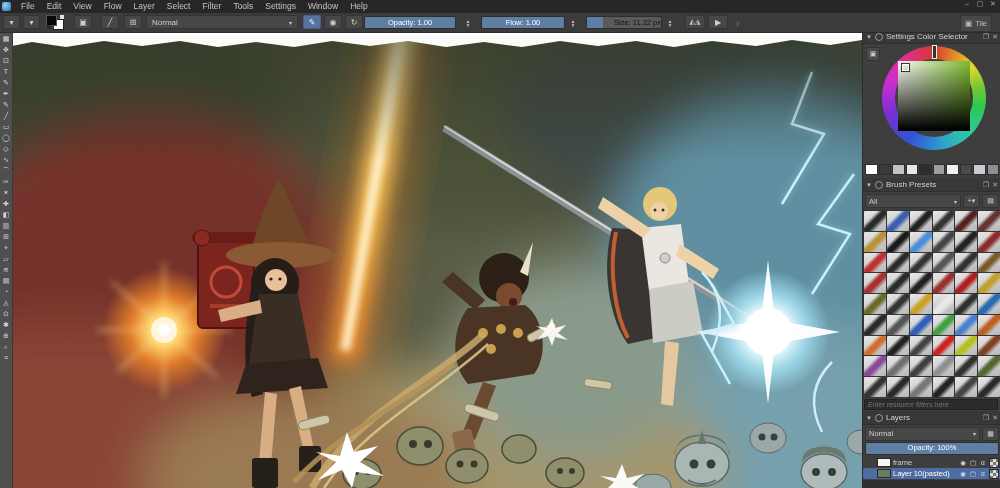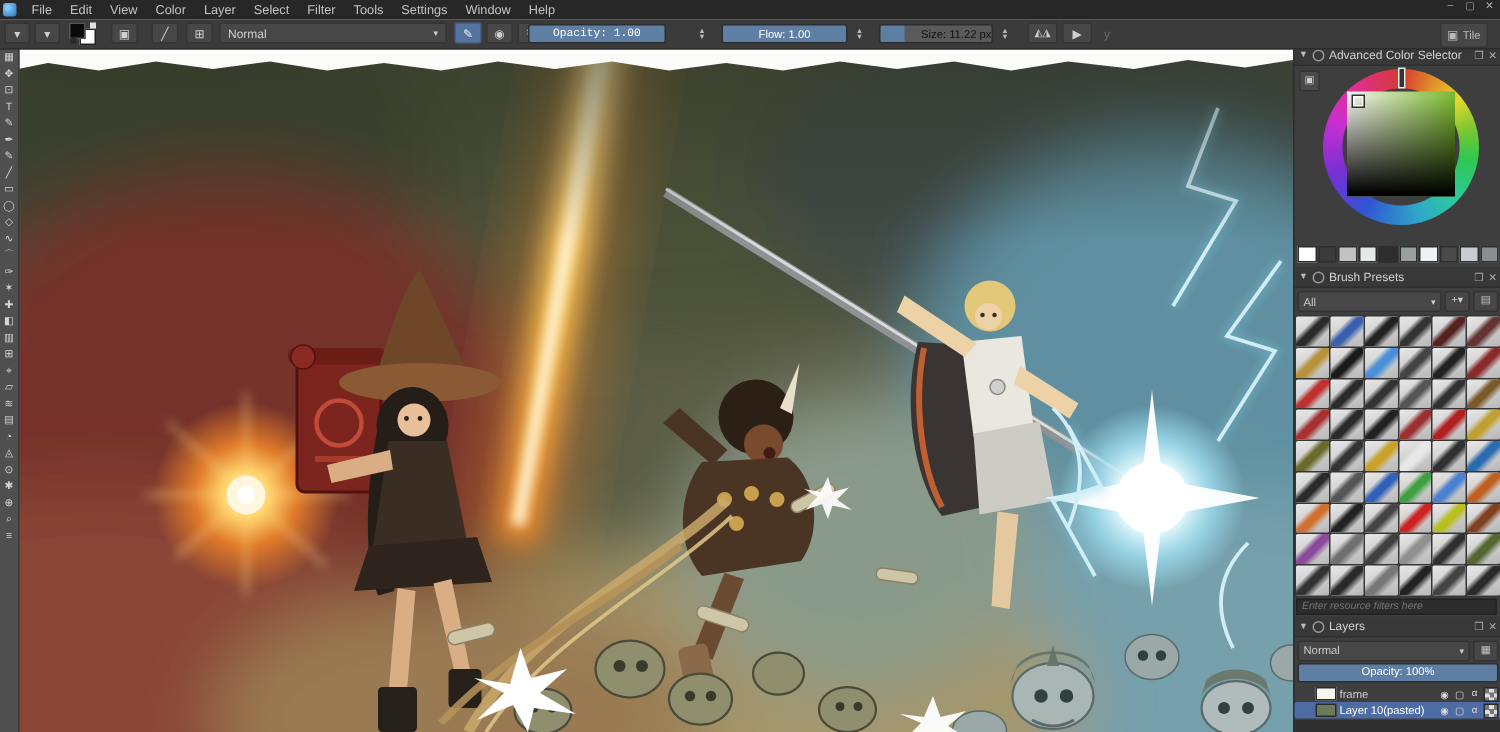--- a/index.html
+++ b/index.html
@@ -107,21 +107,21 @@
 <body>
 
 <div id="app">
 
   <div id="menubar">
     <div id="appicon"></div>
     <div id="menu-items" style="display: flex;">
         <span style="display:inline-block" class="menu-item">File</span>
         <span style="display:inline-block" class="menu-item">Edit</span>
         <span style="display:inline-block" class="menu-item">View</span>
-        <span style="display:inline-block" class="menu-item">Color</span>
+        <span style="display:inline-block" class="menu-item">Flow</span>
         <span style="display:inline-block" class="menu-item">Layer</span>
         <span style="display:inline-block" class="menu-item">Select</span>
         <span style="display:inline-block" class="menu-item">Filter</span>
         <span style="display:inline-block" class="menu-item">Tools</span>
         <span style="display:inline-block" class="menu-item">Settings</span>
         <span style="display:inline-block" class="menu-item">Window</span>
         <span style="display:inline-block" class="menu-item">Help</span>
       </div>
     <div id="winctrl">
         <span>–</span>
@@ -143,21 +143,21 @@
     <div class="tbtn" style="left:101px;width:18px;">╱</div>
     <div class="tbtn" style="left:124px;width:18px;">⊞</div>
     <div class="tbtn" style="left:146px;width:152px;justify-content:flex-start;padding:0 5px;">
       <span>Normal</span>
       <span style="margin-left:auto;font-size:6px;">▾</span>
     </div>
     <div class="tbtn active" style="left:303px;width:18px;">✎</div>
     <div class="tbtn" style="left:324px;width:18px;">◉</div>
     <div class="tbtn" style="left:345px;width:18px;">↻</div>
 
-    <div class="tslider" style="left:352px;width:92px;font-family:Liberation Mono, monospace;">
+    <div class="tslider" style="left:364px;width:92px;">
       <span>Opacity: 1.00</span>
     </div>
     <div class="spin" style="left:461px;">
         <span>▲</span>
         <span>▼</span>
       </div>
 
     <div class="tslider" style="left:481px;width:84px;">
       <span>Flow: 1.00</span>
     </div>
@@ -427,21 +427,21 @@
       <rect x="0" y="0" width="850" height="4" fill="#ffffff"></rect>
     </svg>
   </div>
 
   <div id="dock">
 
     
     <div class="phead">
       <span class="arrow">▼</span>
       <span class="dockicon"></span>
-      <span>Advanced Color Selector</span>
+      <span>Settings Color Selector</span>
       <span class="grow"></span>
       <span class="hicon">❐</span>
       <span class="hicon">✕</span>
     </div>
     <div id="acs-body">
       <div id="acs-settings">▣</div>
       <div id="wheel">
         <div id="wheel-hole"></div>
         <div id="hue-marker"></div>
         <div id="sv-square">

